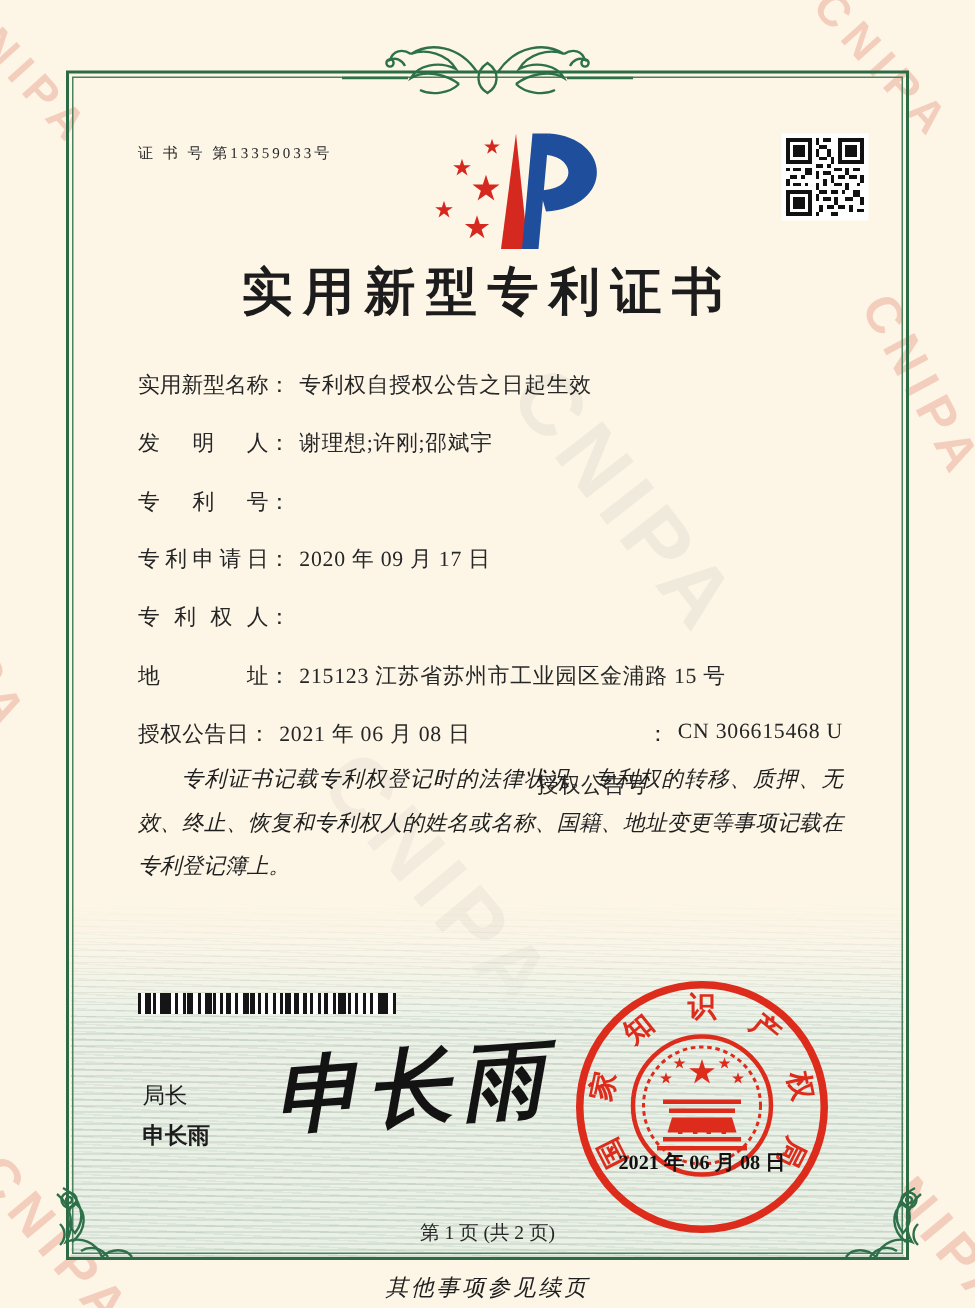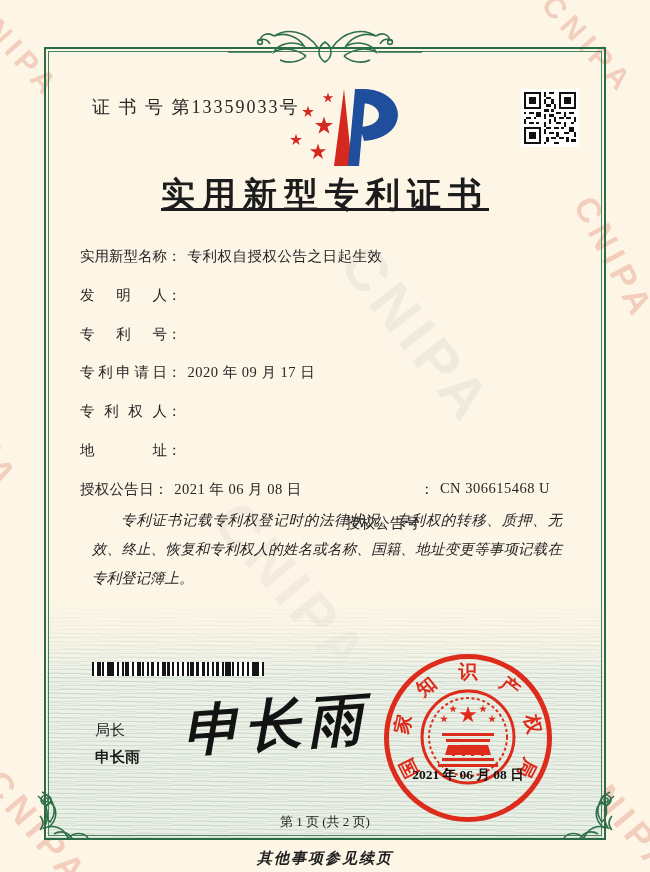--- a/index.html
+++ b/index.html
@@ -34,30 +34,30 @@
     -webkit-mask-image:linear-gradient(180deg, transparent 0, #000 80px);
             mask-image:linear-gradient(180deg, transparent 0, #000 80px);}
 
   
   .ornament-top{position:absolute;left:226px;top:22px;}
   .corner-flourish{position:absolute;}
   .cf-left{left:34px;top:788px;}
   .cf-right{left:560px;top:788px;transform:scaleX(-1);}
 
   
-  .cert-no{position:absolute;left:92px;top:95px;font-size:18px;color:#262626;letter-spacing:2px;}
+  .cert-no{position:absolute;left:92px;top:95px;font-size:10px;color:#262626;letter-spacing:2px;}
   .logo{position:absolute;left:276px;top:86px;}
   .qr{position:absolute;left:521px;top:89px;width:58px;height:58px;background:#fff;padding:3px;box-sizing:border-box;}
   .qr svg{width:100%;height:100%;}
 
   .title{position:absolute;left:0;top:172px;width:650px;text-align:center;
-         font-size:34px;font-weight:bold;color:#1c1c1c;letter-spacing:7px;text-decoration:underline;}
-
-  
-  .fields{position:absolute;left:80px;top:247px;width:470px;font-size:14.5px;color:#262626;}
+         font-size:34px;font-weight:bold;color:#1c1c1c;letter-spacing:7px;}
+
+  
+  .fields{position:absolute;left:92px;top:247px;width:470px;font-size:14.5px;color:#262626;}
   .frow{height:38.8px;display:flex;align-items:flex-start;white-space:nowrap;}
   .flabel{display:inline-block;width:6em;text-align:justify;text-align-last:justify;}
   .fcolon{display:inline-block;margin-right:6px;}
   .fvalue{letter-spacing:0.5px;}
   .grant-no{margin-left:44px;margin-top:34px;}
 
   
   .paras{position:absolute;left:92px;top:506px;width:470px;font-size:14.5px;line-height:29px;
          color:#1f1f1f;text-align:justify;font-style:italic;}
   .paras p{margin:0;text-indent:2em;}
@@ -83,21 +83,21 @@
              border-radius:50%;box-sizing:border-box;}
   .seal-char{position:absolute;left:50%;top:50%;width:20px;height:20px;margin:-10px 0 0 -10px;
              color:#dd2b1c;font-weight:bold;font-size:19px;text-align:center;line-height:20px;}
   .emblem{position:absolute;left:34px;top:33px;}
   .seal-date{position:absolute;left:8px;top:112px;width:152px;text-align:center;
              font-size:13.5px;font-weight:bold;color:#111;white-space:nowrap;}
 
   
   .page-num{position:absolute;left:0;top:813px;width:650px;text-align:center;font-size:13px;color:#262626;}
   .foot-note{position:absolute;left:0;top:849px;width:650px;text-align:center;font-size:15px;
-             font-style:italic;color:#1f1f1f;letter-spacing:2px;font-weight:bold;}
+             font-style:italic;color:#1f1f1f;letter-spacing:2px;}
 </style>
 </head>
 <body>
 
 <div id="page">
 
   <div class="wm wm-pink wm-tl">CNIPA</div>
   <div class="wm wm-pink wm-tr">CNIPA</div>
   <div class="wm wm-pink wm-r1">CNIPA</div>
   <div class="wm wm-pink wm-l1">CNIPA</div>
@@ -195,37 +195,39 @@
 
   <div class="fields">
     <div class="frow">
       <span class="flabel">实用新型名称</span>
         <span class="fcolon">：</span>
         <span class="fvalue">专利权自授权公告之日起生效</span>
     </div>
     <div class="frow">
       <span class="flabel">发明人</span>
         <span class="fcolon">：</span>
+        <span class="fvalue">谢理想;许刚;邵斌宇</span>
     </div>
     <div class="frow">
       <span class="flabel">专利号</span>
         <span class="fcolon">：</span>
     </div>
     <div class="frow">
       <span class="flabel">专利申请日</span>
         <span class="fcolon">：</span>
         <span class="fvalue">2020 年 09 月 17 日</span>
     </div>
     <div class="frow">
       <span class="flabel">专利权人</span>
         <span class="fcolon">：</span>
     </div>
     <div class="frow">
       <span class="flabel">地址</span>
         <span class="fcolon">：</span>
+        <span class="fvalue">215123 江苏省苏州市工业园区金浦路 15 号</span>
     </div>
     <div class="frow">
       <span class="flabel">授权公告日</span>
         <span class="fcolon">：</span>
         <span class="fvalue">2021 年 06 月 08 日</span>
       <span class="flabel grant-no">授权公告号</span>
         <span class="fcolon">：</span>
         <span class="fvalue">CN 306615468 U</span>
     </div>
   </div>

